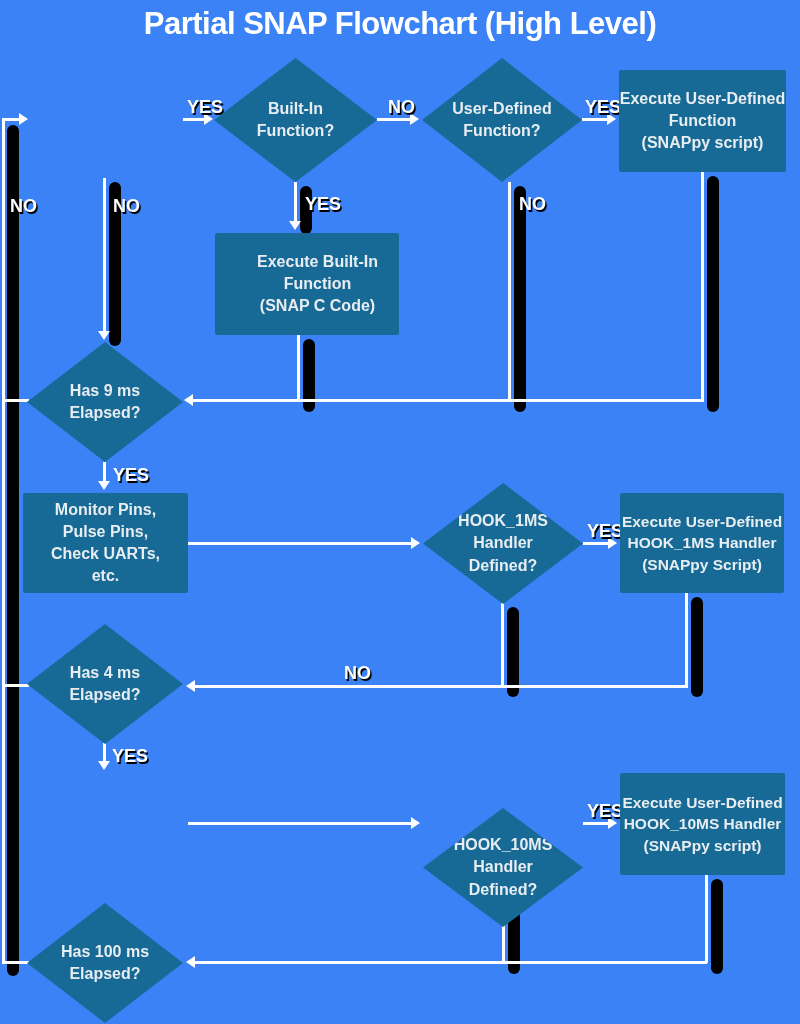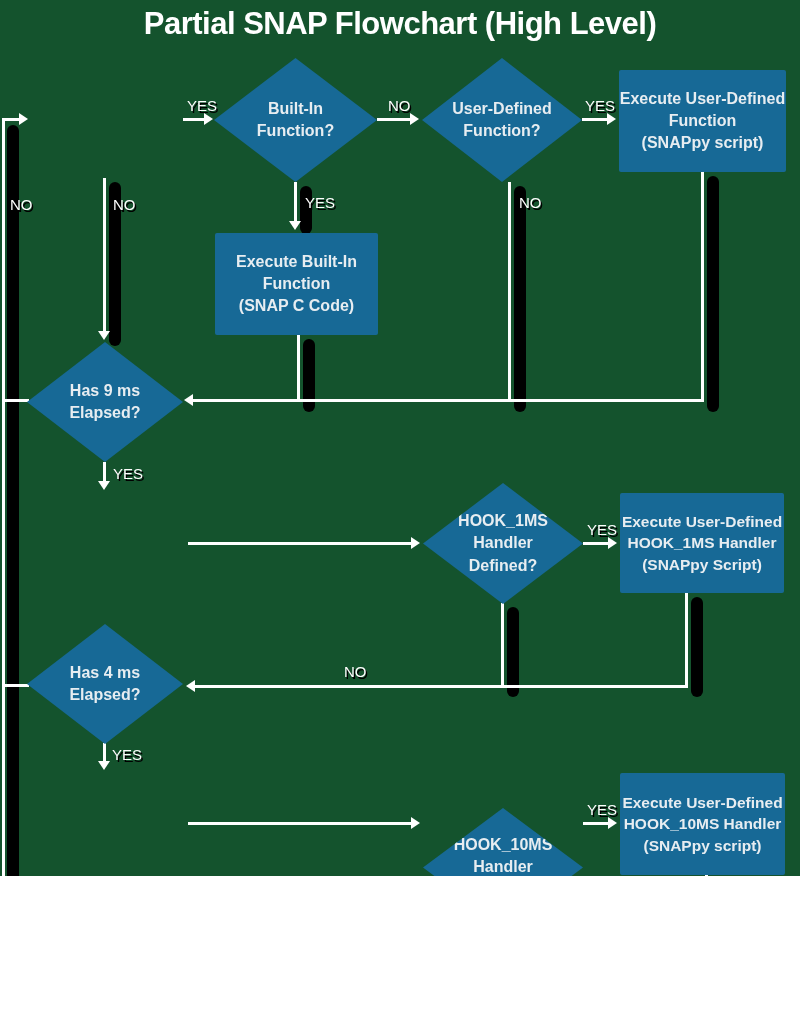--- a/index.html
+++ b/index.html
@@ -1,18 +1,18 @@
 <!DOCTYPE html>
 <html><head>
 <meta charset="utf-8">
 <style>
   html,body{margin:0;padding:0;}
   #stage{
-    position:relative;width:800px;height:876px;overflow:hidden;
-    background:#14532d;
+    position:relative;width:800px;height:1024px;overflow:hidden;
+    background:#3b82f6;
     font-family:"Liberation Sans",sans-serif;
   }
   .title{
     position:absolute;left:0;top:6px;width:100%;text-align:center;
     color:#ffffff;font-size:31px;font-weight:bold;letter-spacing:-0.5px;
   }
   .node-label{
     white-space:pre-line;text-align:center;color:#e7edf1;
     font-weight:bold;font-size:16px;line-height:1.38;
   }
@@ -35,21 +35,21 @@
   .arrow-right{position:absolute;width:0;height:0;
     border-top:6px solid transparent;border-bottom:6px solid transparent;
     border-left:9px solid #ffffff;}
   .arrow-left{position:absolute;width:0;height:0;
     border-top:6px solid transparent;border-bottom:6px solid transparent;
     border-right:9px solid #ffffff;}
   .arrow-down{position:absolute;width:0;height:0;
     border-left:6px solid transparent;border-right:6px solid transparent;
     border-top:9px solid #ffffff;}
   .elabel{
-    position:absolute;color:#ffffff;font-weight:normal;font-size:15px;
+    position:absolute;color:#ffffff;font-weight:bold;font-size:18px;
     text-shadow:1.5px 1.5px 0 #000;
   }
 </style>
 </head>
 <body>
 
 <div id="stage">
 
   <div class="title">Partial SNAP Flowchart (High Level)</div>
 
@@ -148,31 +148,37 @@
     <span class="node-label">User-Defined
 Function?</span>
   </div>
 
   <div class="rect" style="left:619px;top:70px;width:167px;height:102px;">
     <span class="node-label">Execute User-Defined
 Function
 (SNAPpy script)</span>
   </div>
 
-  <div class="rect" style="left:215px;top:233px;width:163px;height:102px;">
+  <div class="rect" style="left:215px;top:233px;width:163px;height:102px;padding-left:21px;">
     <span class="node-label">Execute Built-In
 Function
 (SNAP C Code)</span>
   </div>
 
   <div class="diamond" style="left:27px;top:342px;width:156px;height:120px;">
     <span class="node-label">Has 9 ms
 Elapsed?</span>
   </div>
 
+  <div class="rect" style="left:23px;top:493px;width:165px;height:100px;">
+    <span class="node-label">Monitor Pins,
+Pulse Pins,
+Check UARTs,
+etc.</span>
+  </div>
 
   <div class="diamond" style="left:423px;top:483px;width:160px;height:121px;">
     <span class="node-label">HOOK_1MS
 Handler
 Defined?</span>
   </div>
 
   <div class="rect" style="left:620px;top:493px;width:164px;height:100px;">
     <span class="node-label" style="font-size:15.5px;">Execute User-Defined
 HOOK_1MS Handler

